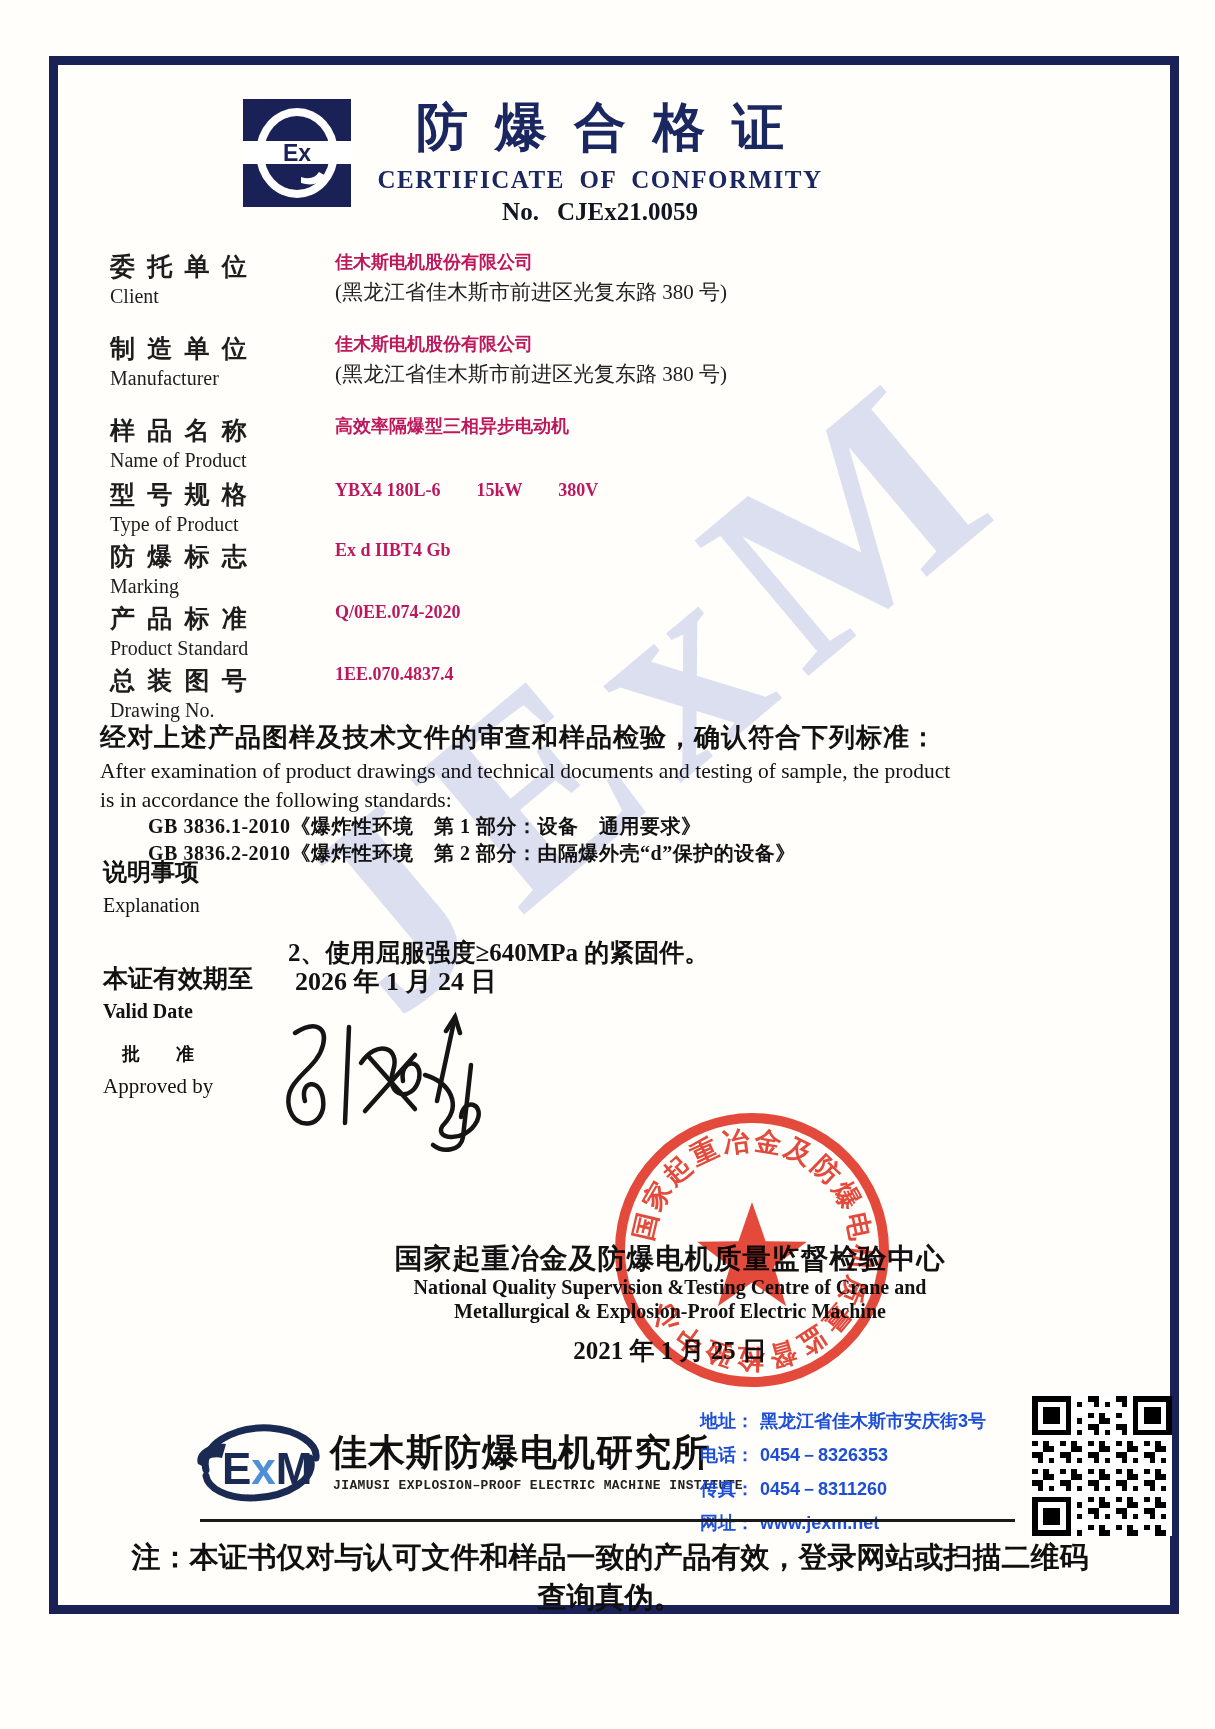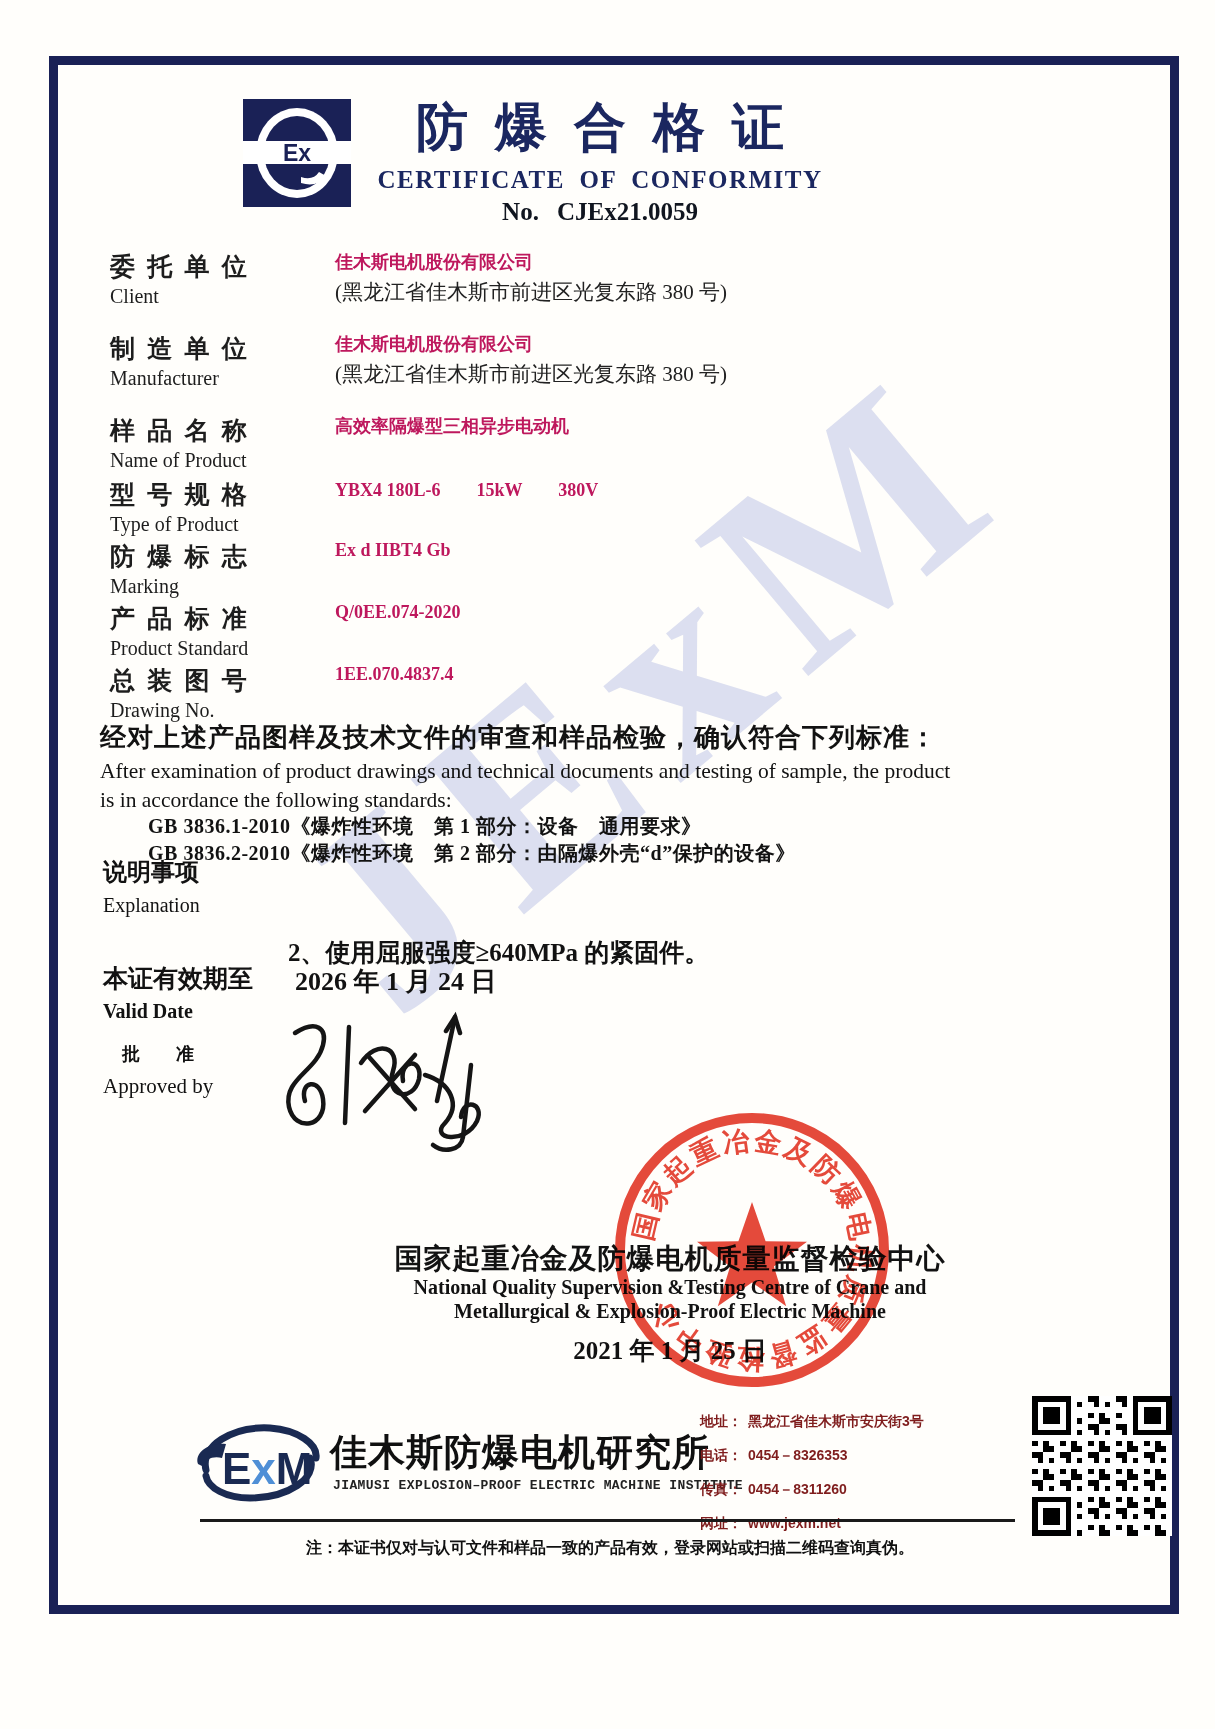--- a/index.html
+++ b/index.html
@@ -81,27 +81,27 @@
     font-size:25px;font-weight:bold;}
   .stamp{position:absolute;left:608px;top:1106px;mix-blend-mode:multiply;opacity:0.92;}
   
   .jexm-logo{position:absolute;left:192px;top:1418px;}
   .inst-zh{position:absolute;left:330px;top:1428px;font-size:37px;font-weight:bold;
     font-family:"Liberation Sans","DejaVu Sans",sans-serif;color:#101010;letter-spacing:1px;}
   .inst-en{position:absolute;left:333px;top:1478px;font-size:13px;font-weight:bold;
     font-family:Liberation Mono, monospace;color:#222;letter-spacing:0.4px;}
   .contacts{position:absolute;left:700px;top:1404px;
     font-family:"Liberation Sans","DejaVu Sans",sans-serif;}
-  .contacts .cline{font-size:14px;color:#7f1d1d;line-height:34px;font-weight:bold;}
+  .contacts .cline{font-size:18px;color:#1d4ed8;line-height:34px;font-weight:bold;}
   .contacts .clabel{margin-right:6px;font-weight:bold;}
   .qr{position:absolute;left:1032px;top:1396px;width:140px;height:140px;}
   .divider{position:absolute;left:200px;top:1519px;width:815px;height:0;
     border-top:3px solid #1a1a1a;}
   .note{position:absolute;left:120px;top:1538px;width:980px;text-align:center;
-    font-size:16px;font-weight:bold;color:#101010;}
+    font-size:29px;font-weight:bold;color:#101010;}
 </style>
 </head>
 <body>
 
 <div class="page">
 
   <div class="watermark">JExM</div>
 
   <div class="frame"></div>
 

